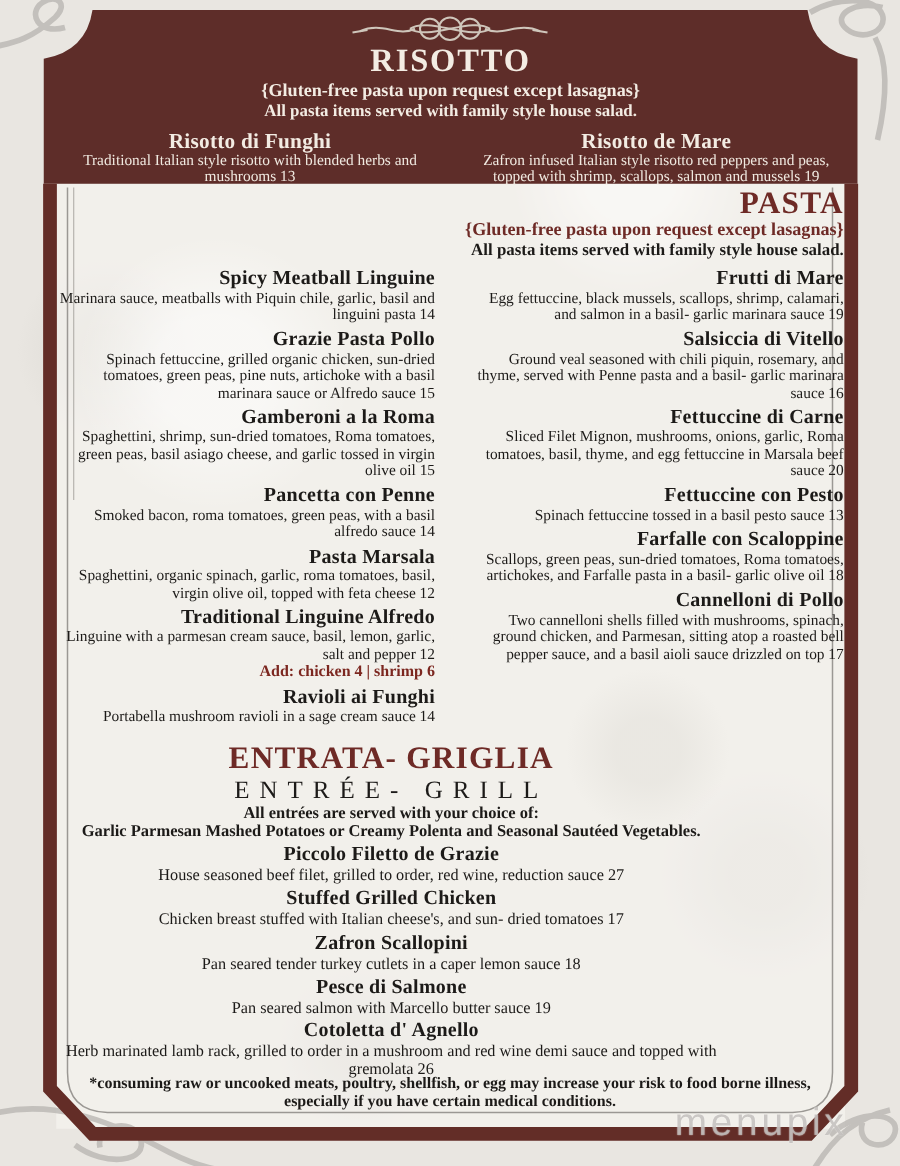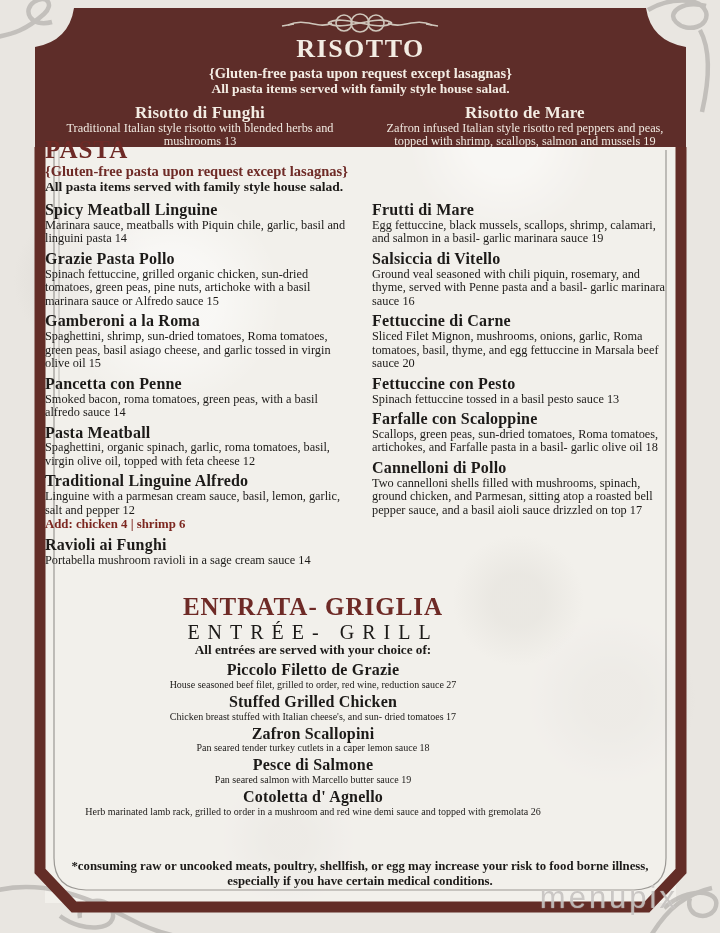--- a/index.html
+++ b/index.html
@@ -35,33 +35,33 @@
   .banner-col{width:47.5%;}
   .banner .item-name{font-size:17px;}
   .banner .item-desc{color:#f0e9e0;}
 
   
   .item-name{font-size:16px;font-weight:bold;line-height:1.12;margin-top:4px;letter-spacing:.2px;}
   .item-desc{font-size:12.3px;line-height:1.1;}
   .item-extra{font-size:12.8px;font-weight:bold;color:#7c2720;line-height:1.15;}
 
   
-  .pasta{position:absolute;left:45px;top:137px;width:630px;text-align:left;}
+  .pasta{position:absolute;left:45px;top:150px;width:630px;text-align:right;}
   .section-title{font-size:25px;font-weight:bold;color:#6e2a26;letter-spacing:1px;line-height:1.05;}
   .note1{font-size:14.5px;font-weight:bold;color:#6e2a26;line-height:1.15;}
   .note2{font-size:13.5px;font-weight:bold;line-height:1.1;}
   .pasta-cols{display:flex;justify-content:space-between;margin-top:2px;gap:24px;}
   .pasta-col{width:48.5%;}
 
   
   .grill{position:absolute;left:45px;top:594px;width:536px;text-align:center;}
   .grill-subtitle{font-size:20px;letter-spacing:8px;line-height:1.1;margin-top:1px;}
   .grill .note2{font-size:13.2px;}
   .grill .item-name{margin-top:3px;}
-  .grill .item-desc{font-size:10px;}
+  .grill .item-desc{font-size:13px;}
 
   
   .disclaimer{
     position:absolute;left:70px;top:859px;width:580px;text-align:center;
     font-size:12.8px;font-weight:bold;line-height:1.18;
   }
   .watermark{
     position:absolute;right:42px;top:880px;
     font-family:"Liberation Sans","DejaVu Sans",sans-serif;
     font-size:31px;letter-spacing:3px;color:rgba(175,170,167,.65);
@@ -151,21 +151,21 @@
 
         </div>
 
         <div>
           <div class="item-name">Pancetta con Penne</div>
           <div class="item-desc">Smoked bacon, roma tomatoes, green peas, with a basil alfredo sauce 14</div>
 
         </div>
 
         <div>
-          <div class="item-name">Pasta Meatball</div>
+          <div class="item-name">Pasta Marsala</div>
           <div class="item-desc">Spaghettini, organic spinach, garlic, roma tomatoes, basil, virgin olive oil, topped with feta cheese 12</div>
 
         </div>
 
         <div>
           <div class="item-name">Traditional Linguine Alfredo</div>
           <div class="item-desc">Linguine with a parmesan cream sauce, basil, lemon, garlic, salt and pepper 12</div>
           <div class="item-extra">Add: chicken 4 | shrimp 6</div>
         </div>
 
@@ -213,20 +213,21 @@
 
         </div>
       </div>
   </div>
 </div>
 
 <div class="grill">
   <div class="section-title">ENTRATA- GRIGLIA</div>
   <div class="grill-subtitle">ENTRÉE- GRILL</div>
   <div class="note2">All entrées are served with your choice of:</div>
+  <div class="note2">Garlic Parmesan Mashed Potatoes or Creamy Polenta and Seasonal Sautéed Vegetables.</div>
   <div>
 
       <div>
         <div class="item-name">Piccolo Filetto de Grazie</div>
         <div class="item-desc">House seasoned beef filet, grilled to order, red wine, reduction sauce 27</div>
       </div>
 
       <div>
         <div class="item-name">Stuffed Grilled Chicken</div>
         <div class="item-desc">Chicken breast stuffed with Italian cheese's, and sun- dried tomatoes 17</div>

